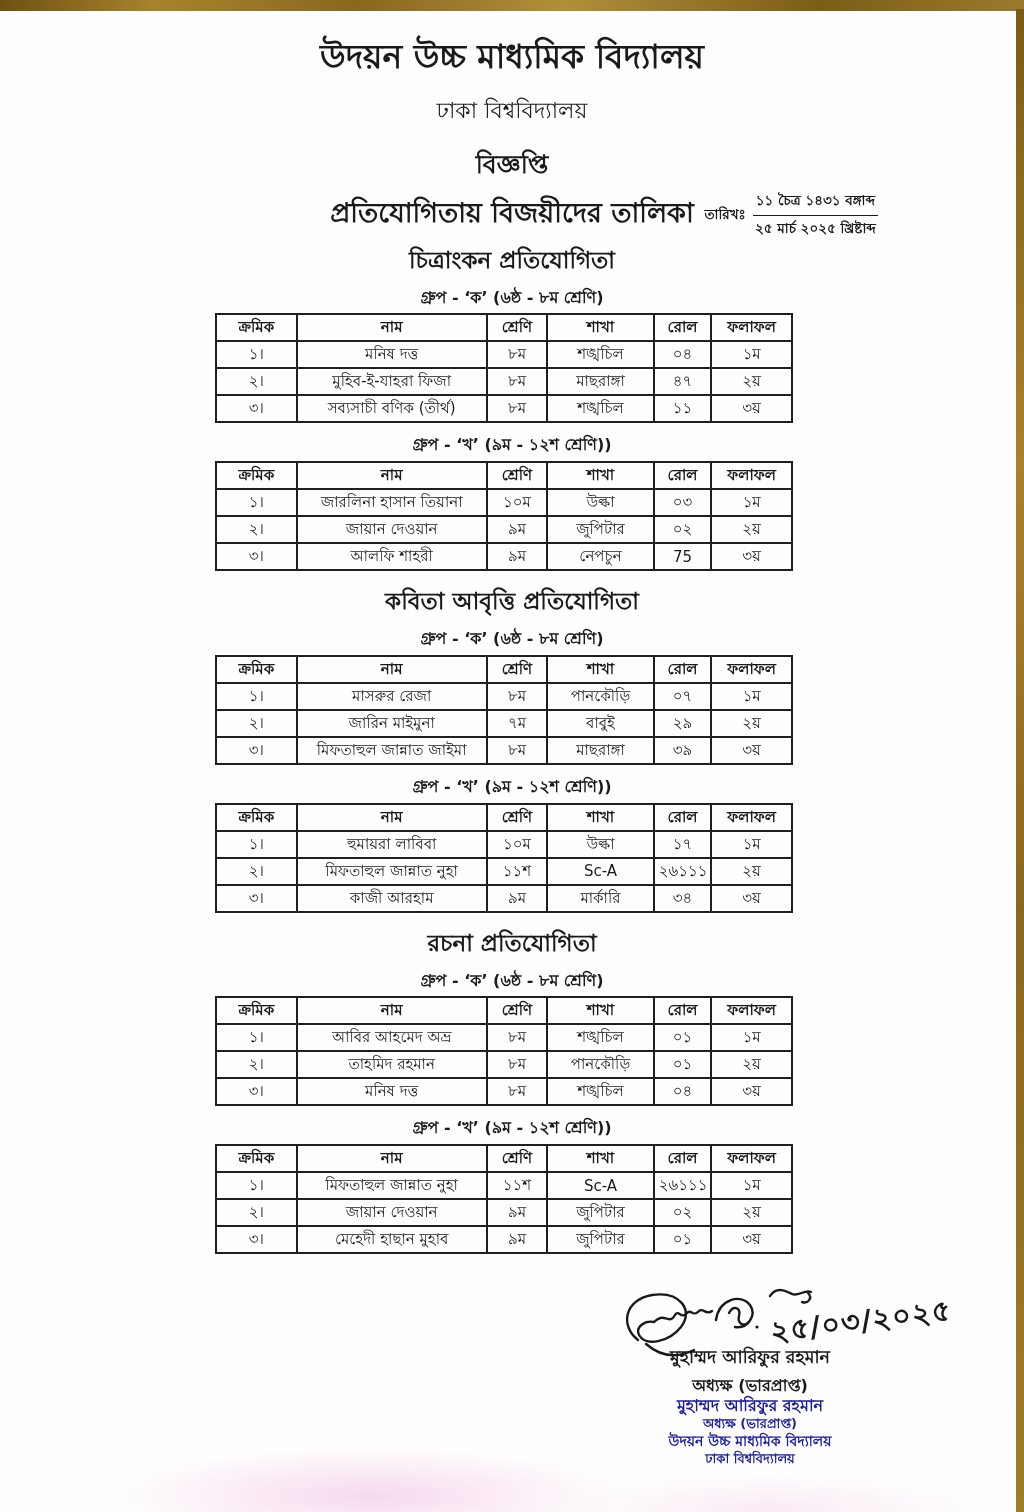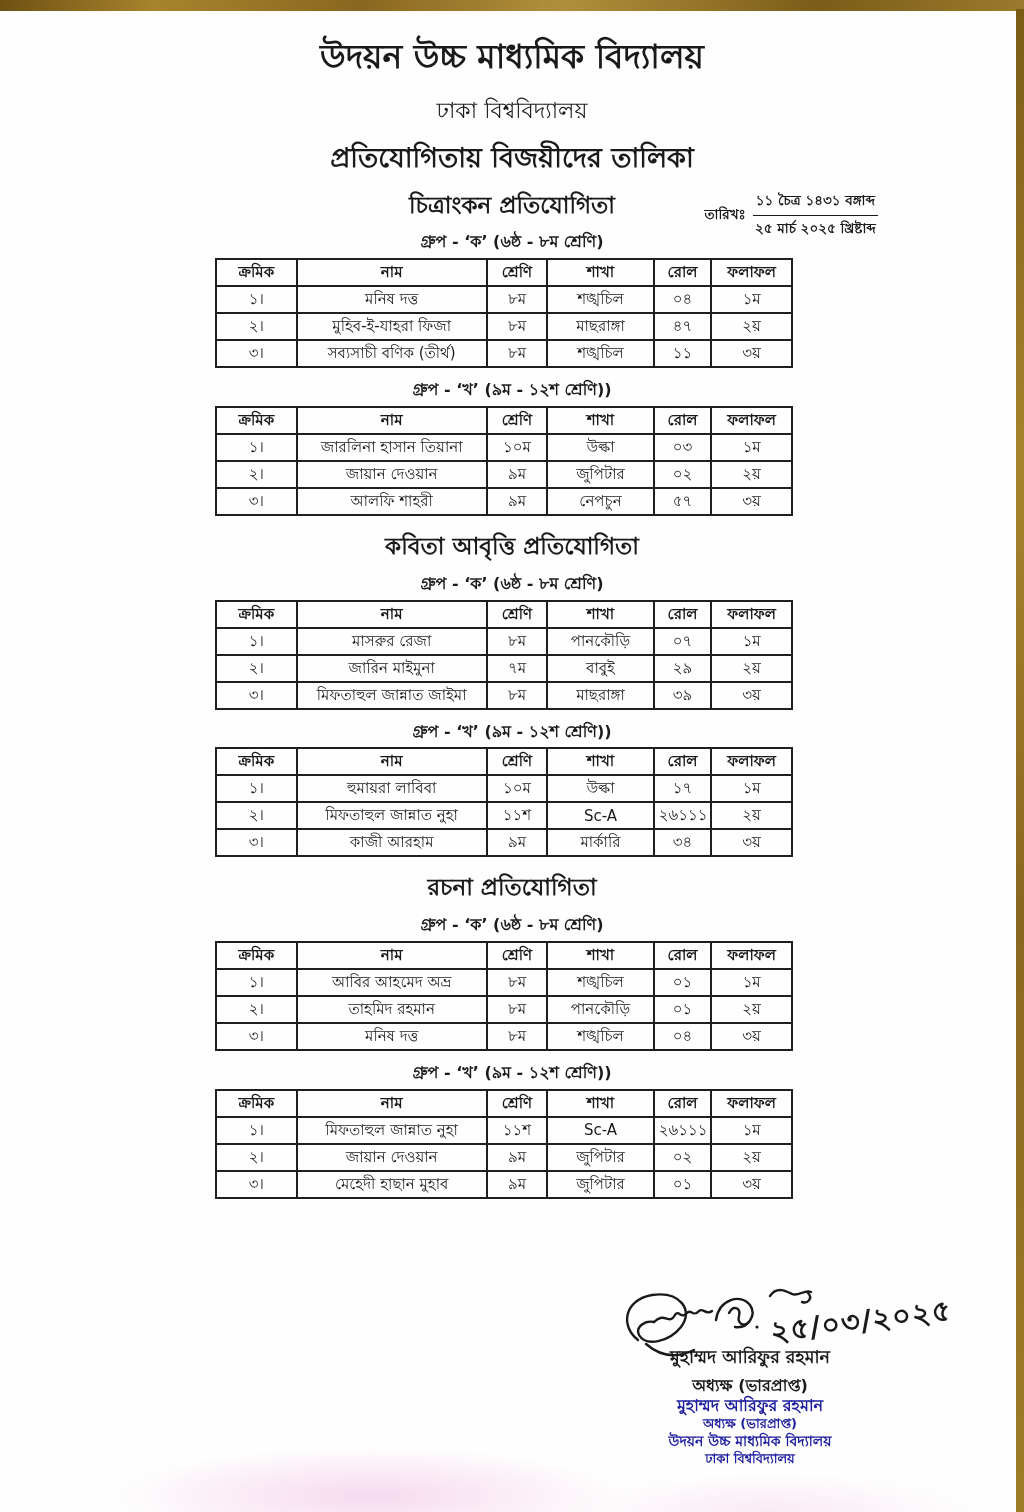--- a/index.html
+++ b/index.html
@@ -55,20 +55,21 @@
 
 <div class="page">
   <div class="edge-top"></div>
   <div class="edge-right"></div>
   <div class="bottom-smudge"></div>
   <div class="bottom-smudge2"></div>
 
   <div class="header">
     <h1 class="school">উদয়ন উচ্চ মাধ্যমিক বিদ্যালয়</h1>
     <div class="university">ঢাকা বিশ্ববিদ্যালয়</div>
+    <div class="notice">বিজ্ঞপ্তি</div>
   </div>
 
   <div class="date-block">
     <span class="date-label">তারিখঃ</span>
     <span class="frac">
       <span class="frac-top">১১ চৈত্র ১৪৩১ বঙ্গাব্দ</span>
       <span class="frac-bottom">২৫ মার্চ ২০২৫ খ্রিষ্টাব্দ</span>
     </span>
   </div>
 
@@ -159,21 +160,21 @@
               <td>৯ম</td>
               <td>জুপিটার</td>
               <td>০২</td>
               <td>২য়</td>
             </tr>
             <tr>
               <td>৩।</td>
               <td class="name-cell">আলফি শাহরী</td>
               <td>৯ম</td>
               <td>নেপচুন</td>
-              <td>৫৭</td>
+              <td>75</td>
               <td>৩য়</td>
             </tr>
           </tbody>
         </table>
       </section>
       <section>
         <h2 class="competition-title">কবিতা আবৃত্তি প্রতিযোগিতা</h2>
         <div class="group-label">গ্রুপ - ‘ক’ (৬ষ্ঠ - ৮ম শ্রেণি)</div>
         <table class="results">
           <colgroup>

